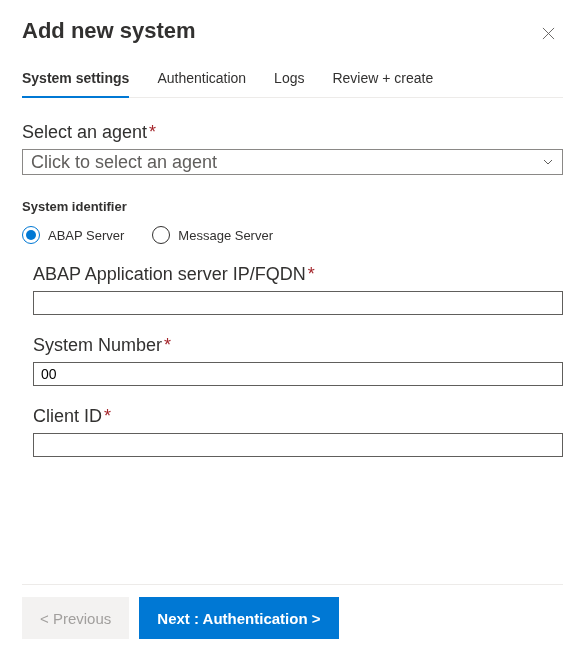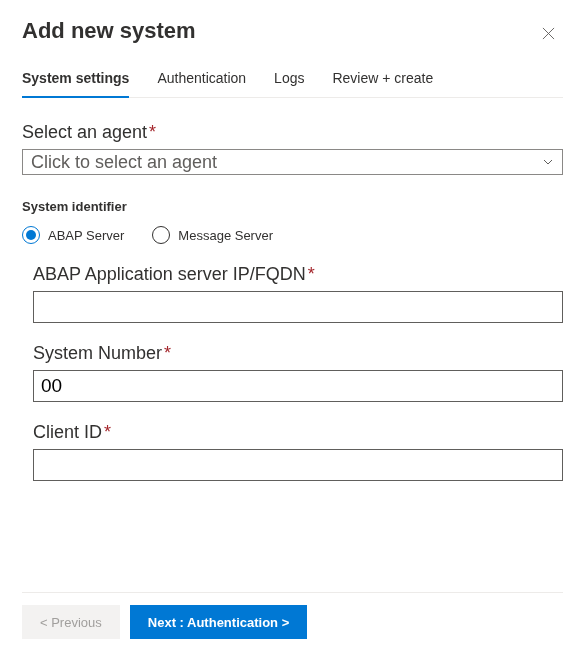--- a/index.html
+++ b/index.html
@@ -94,41 +94,41 @@
     .radio-dot {
       width: 10px; height: 10px;
       background: #0078d4;
       border-radius: 50%;
       display: none;
     }
     .radio.selected .radio-dot { display: block; }
     .field-group { margin-top: 20px; margin-left: 11px; }
     .text-input {
       width: 100%;
-      height: 32px;
+      height: 24px;
       border: 1px solid #605e5c;
       padding: 0 7px;
-      font-size: 19px;
+      font-size: 14px;
       font-family: inherit;
       background: #fff;
     }
     .footer {
       position: absolute;
       bottom: 18px;
       left: 22px;
       right: 22px;
       display: flex;
       gap: 10px;
       border-top: 1px solid #edebe9;
       padding-top: 12px;
     }
     .btn {
-      height: 34px;
+      height: 42px;
       padding: 0 18px;
-      font-size: 13px;
+      font-size: 15px;
       font-family: inherit;
       border: none;
       cursor: pointer;
     }
     .btn-secondary {
       background: #f3f2f1;
       color: #a19f9d;
     }
     .btn-primary {
       background: #0078d4;

